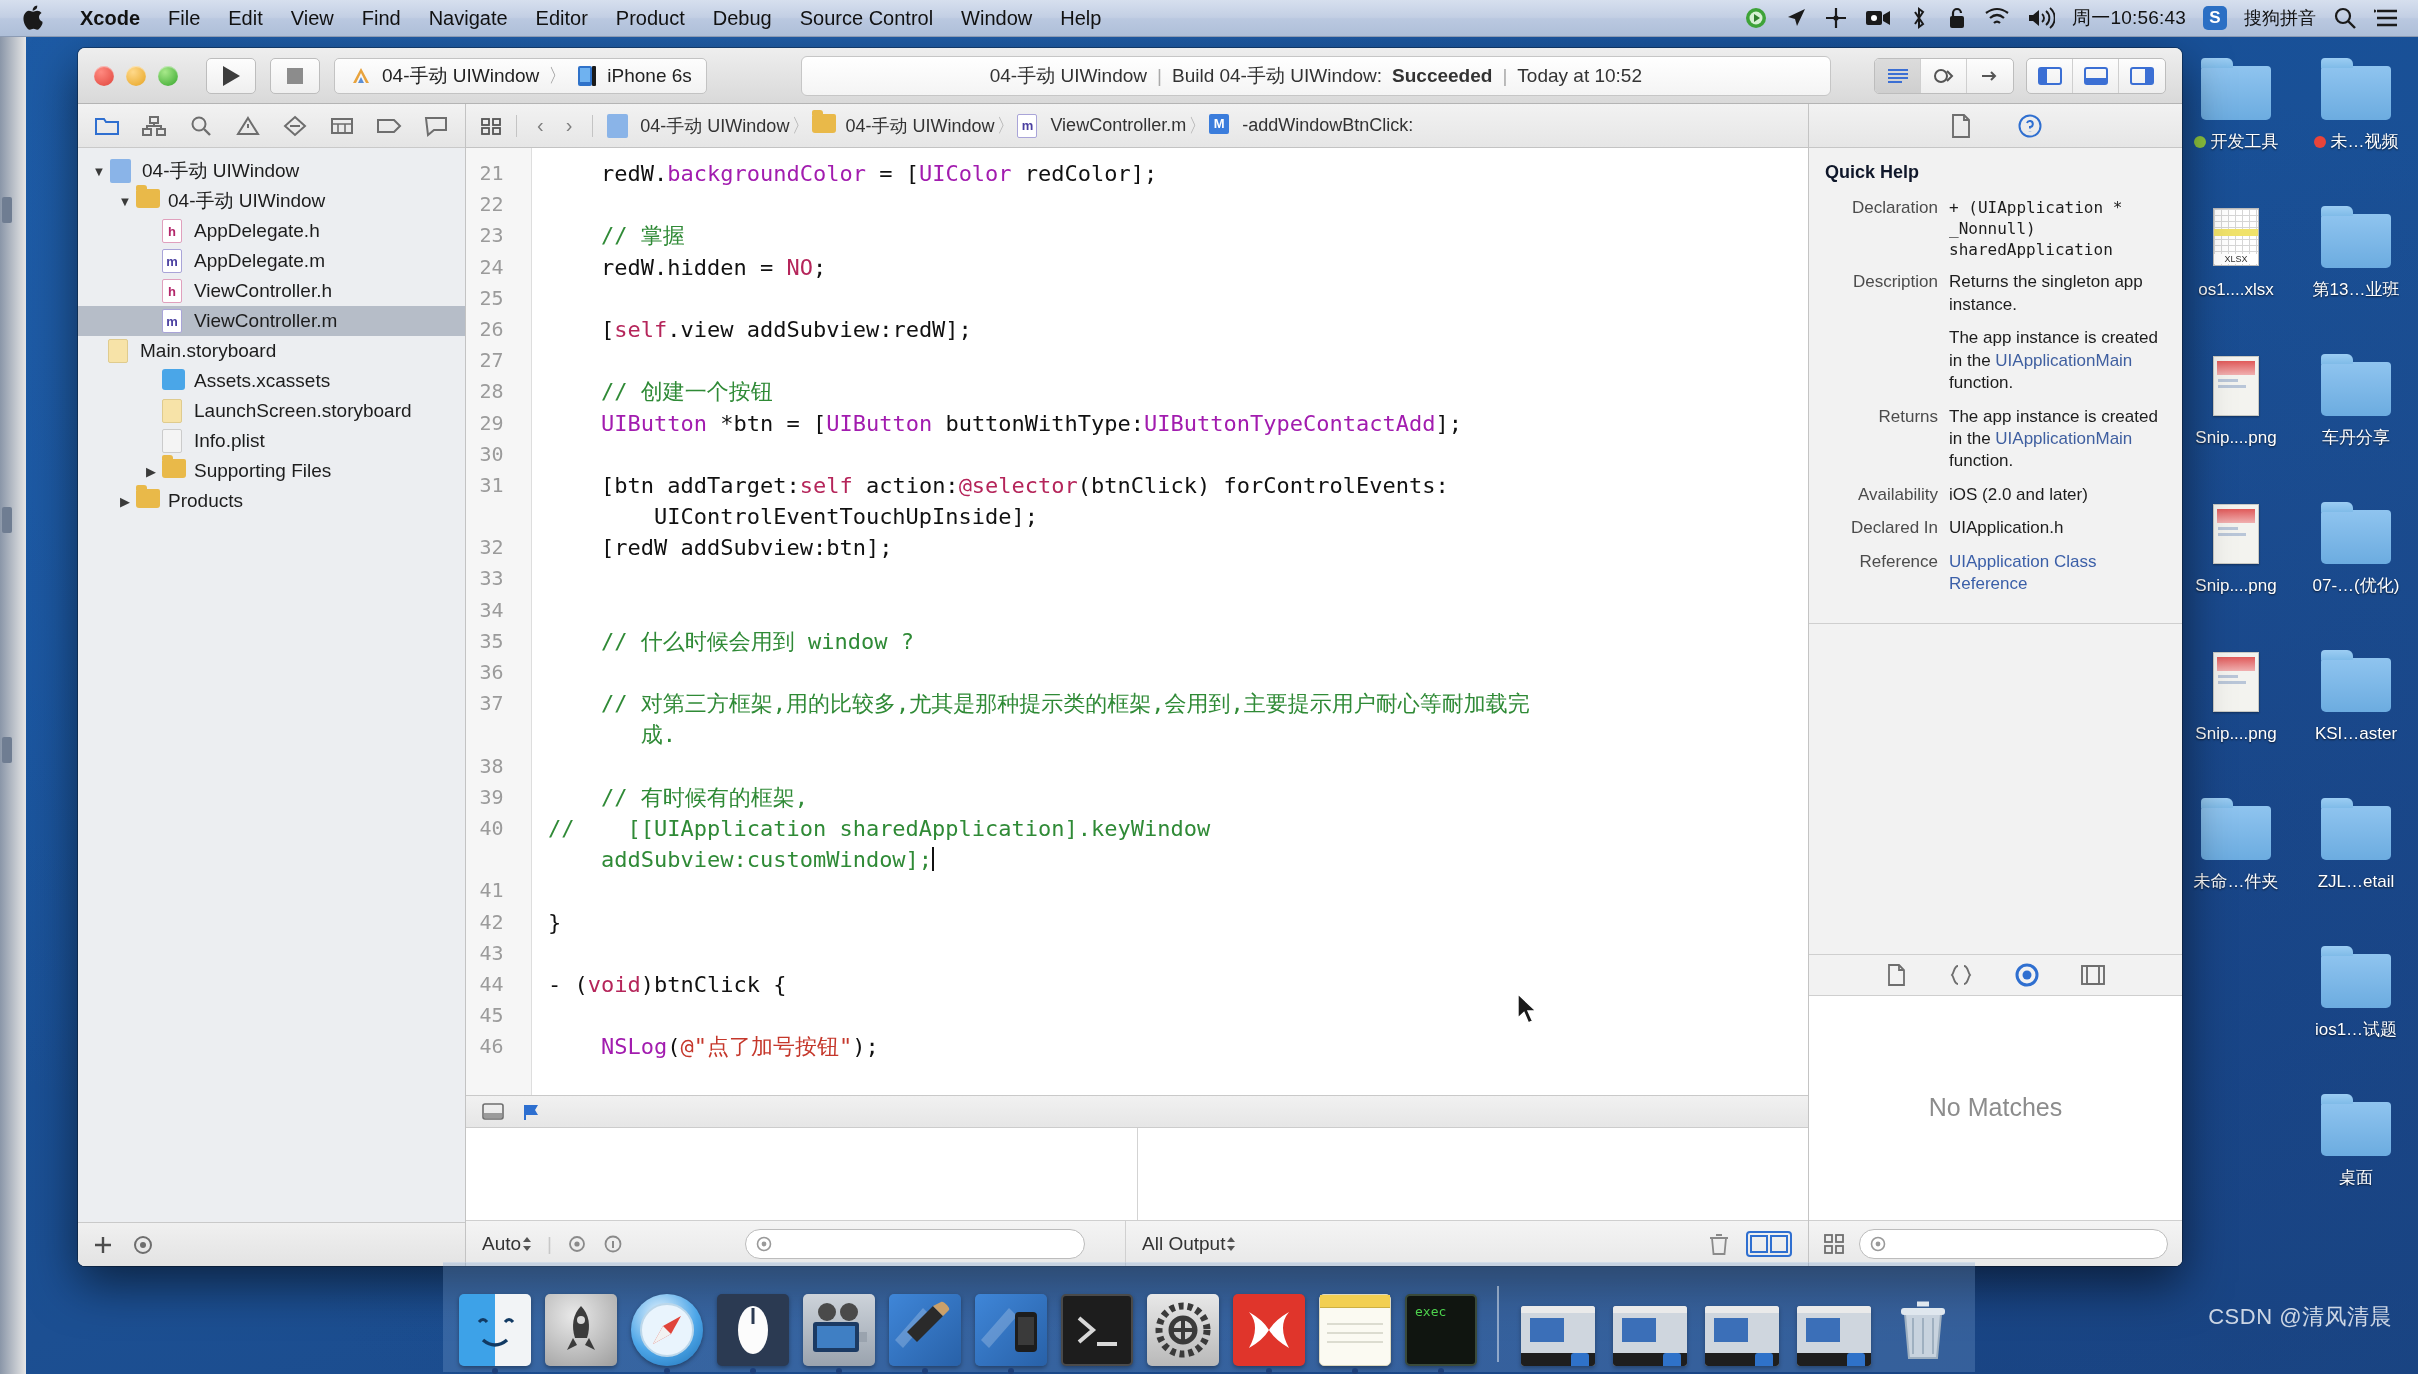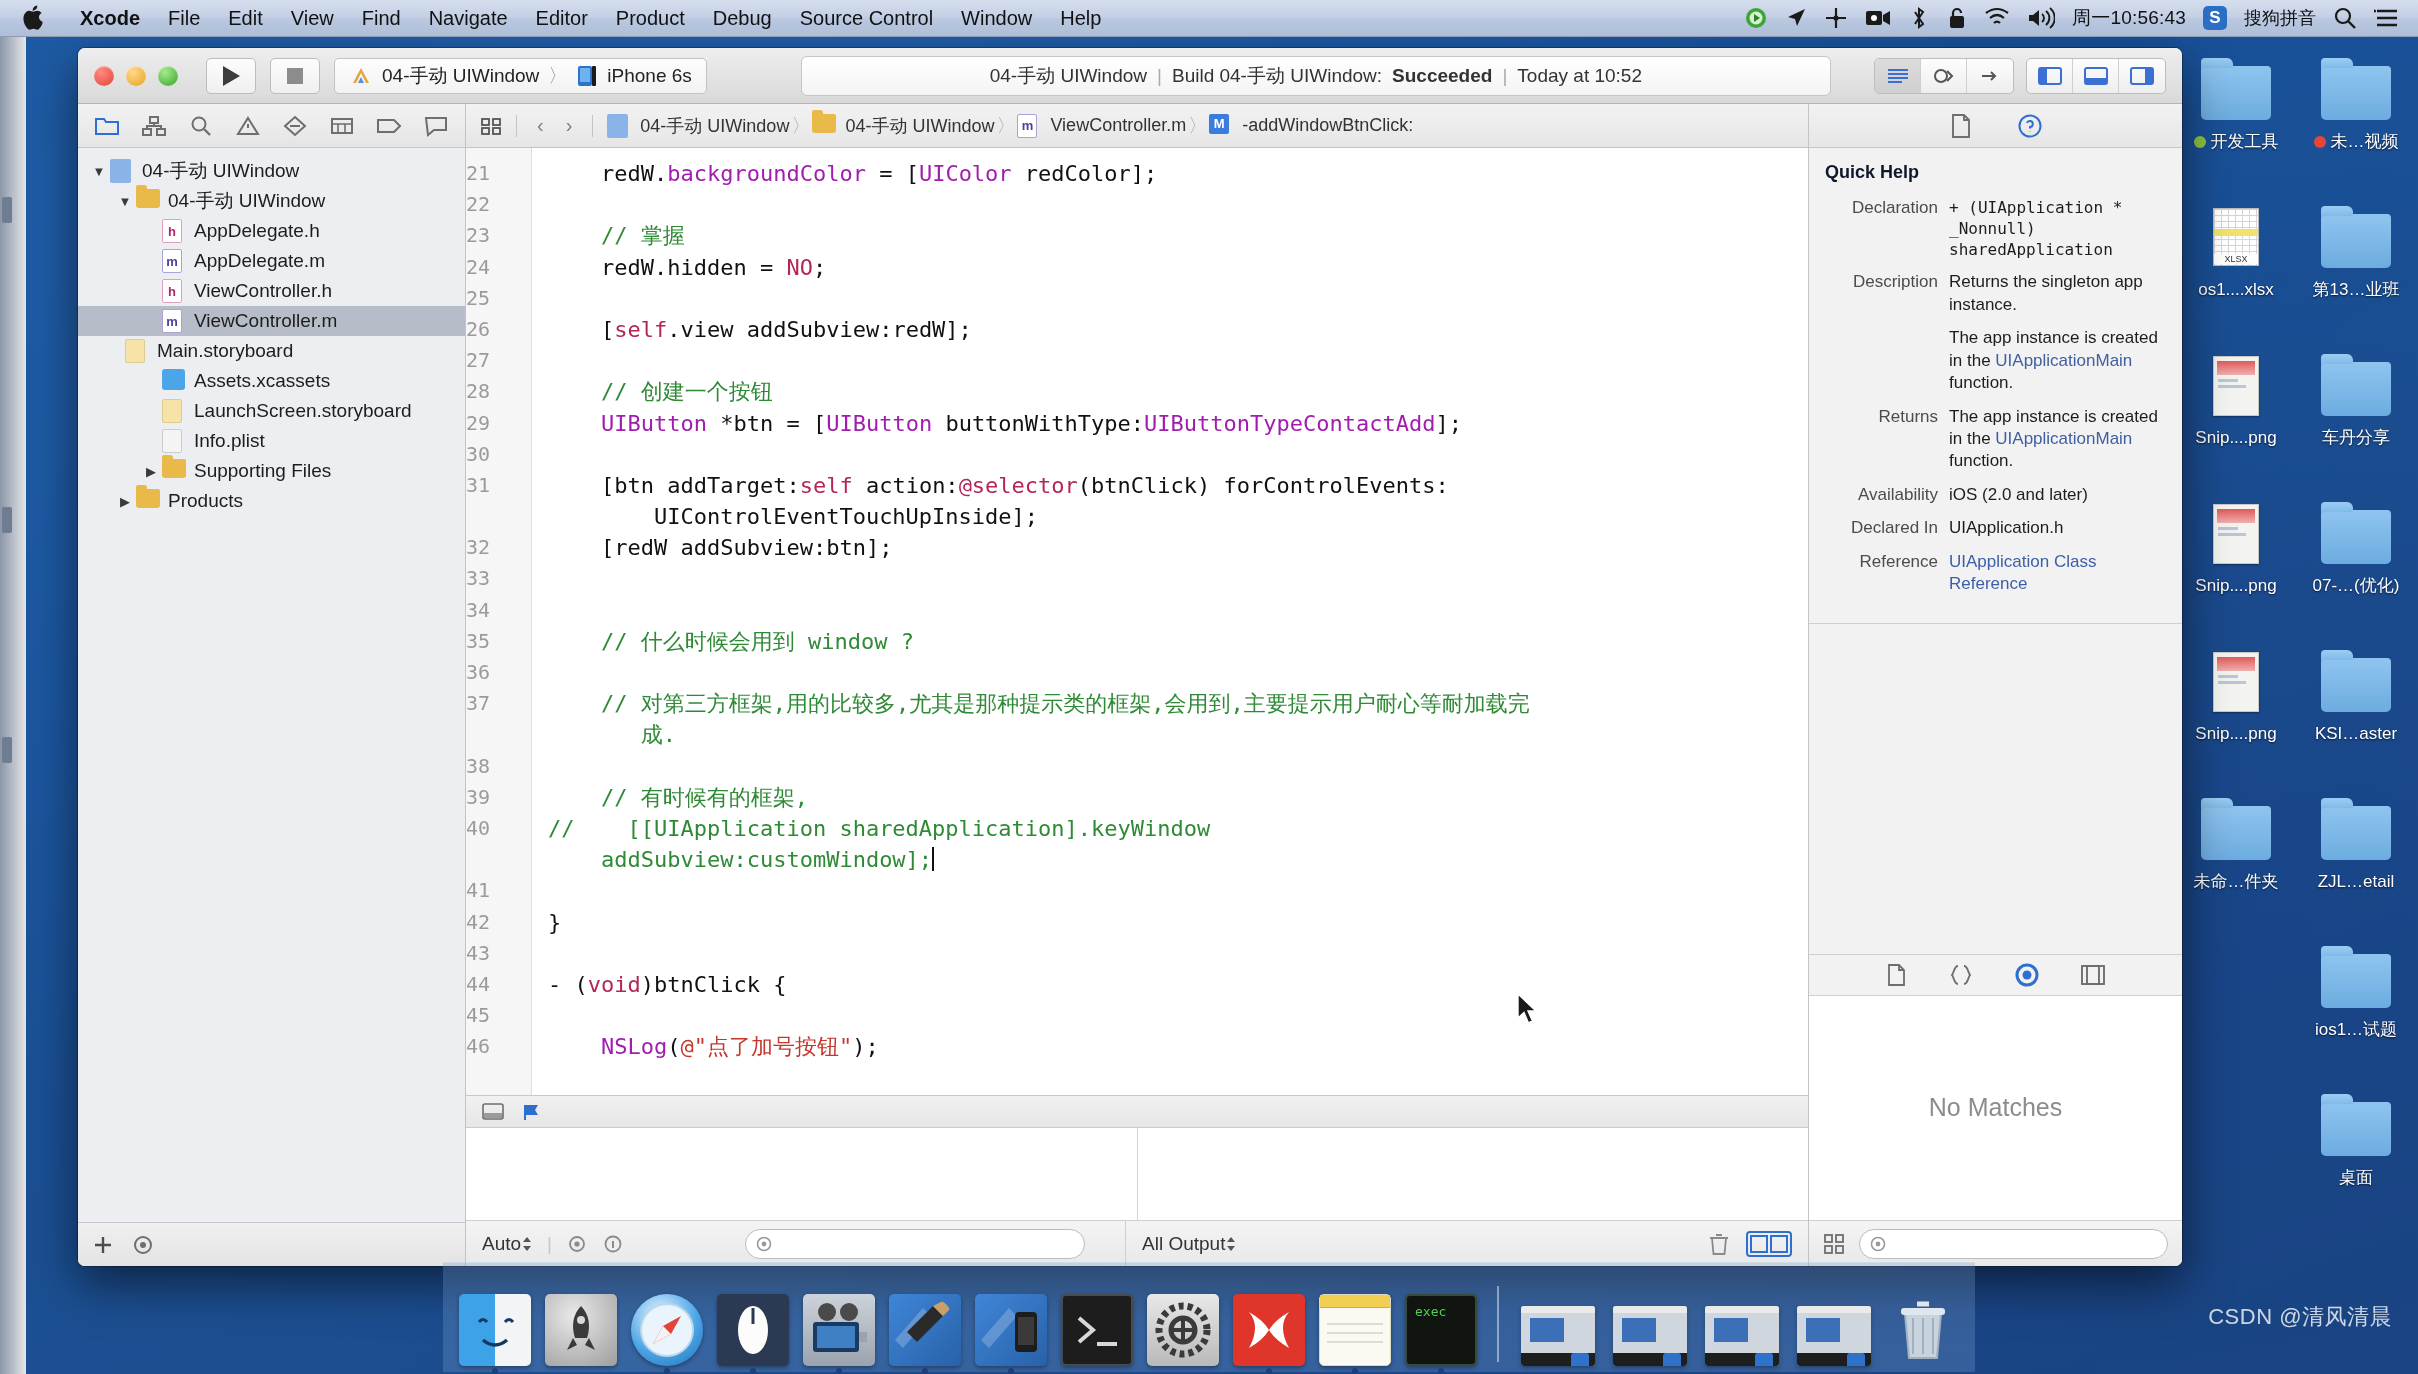--- a/index.html
+++ b/index.html
@@ -203,21 +203,21 @@
              border-bottom:1px solid #c3c3c3; }
   .jb-crumb { display:flex; align-items:center; gap:7px; }
   .jb-sep { color:#b2b2b2; font-size:19px; padding: 0 2px; }
   .jb-arrow { color:#7d7d7d; font-size:20px; padding: 0 6px; }
   .jb-divider { width:1px; height:22px; background:#c4c4c4; margin: 0 4px; }
 
   
   #code-wrap { flex:1; display:flex; min-height:0; background:#fff; position:relative;
                border-bottom:1px solid #c9c9c9; overflow:hidden; }
   #gutter { width: 66px; flex:0 0 66px; background:#f6f6f6; border-right:1px solid #dedede;
-            text-align:left; padding-right: 14px; padding-top: 10px;
+            text-align:center; padding-right: 14px; padding-top: 10px;
             font-family:"DejaVu Sans Mono", monospace; font-size: 20px; color:#9b9b9b; }
   #code { flex:1; padding: 10px 0 0 16px; overflow:hidden;
           font-family:"DejaVu Sans Mono", monospace; font-size: 22px; line-height: 31.2px;
           color: #24292e; white-space: pre; }
   #gutter .gl { height: 31.2px; line-height: 31.2px; }
   .ln { height: 31.2px; }        
   .type { color:#a21caf;margin-top:38px; }        
   .cmt  { color:#2f8a36; }        
   .str  { color:#c5372b; }        
   .self { color:#b5255a; }
@@ -642,21 +642,21 @@
             </div>
             <span>ViewController.h</span>
           </div>
           <div class="row sel" style="padding-left: 62px;">
             <div class="tw"></div>
             <div class="ficon">
               <div class="badge-file m">m</div>
             </div>
             <span>ViewController.m</span>
           </div>
-          <div class="row" style=" margin-left: 17px;">
+          <div class="row" style="">
             <div class="tw"></div>
             <div class="ficon">
               <div class="sb-mini"></div>
             </div>
             <span>Main.storyboard</span>
           </div>
           <div class="row" style="padding-left: 62px;">
             <div class="tw"></div>
             <div class="ficon">
               <div class="assets-mini"></div>

